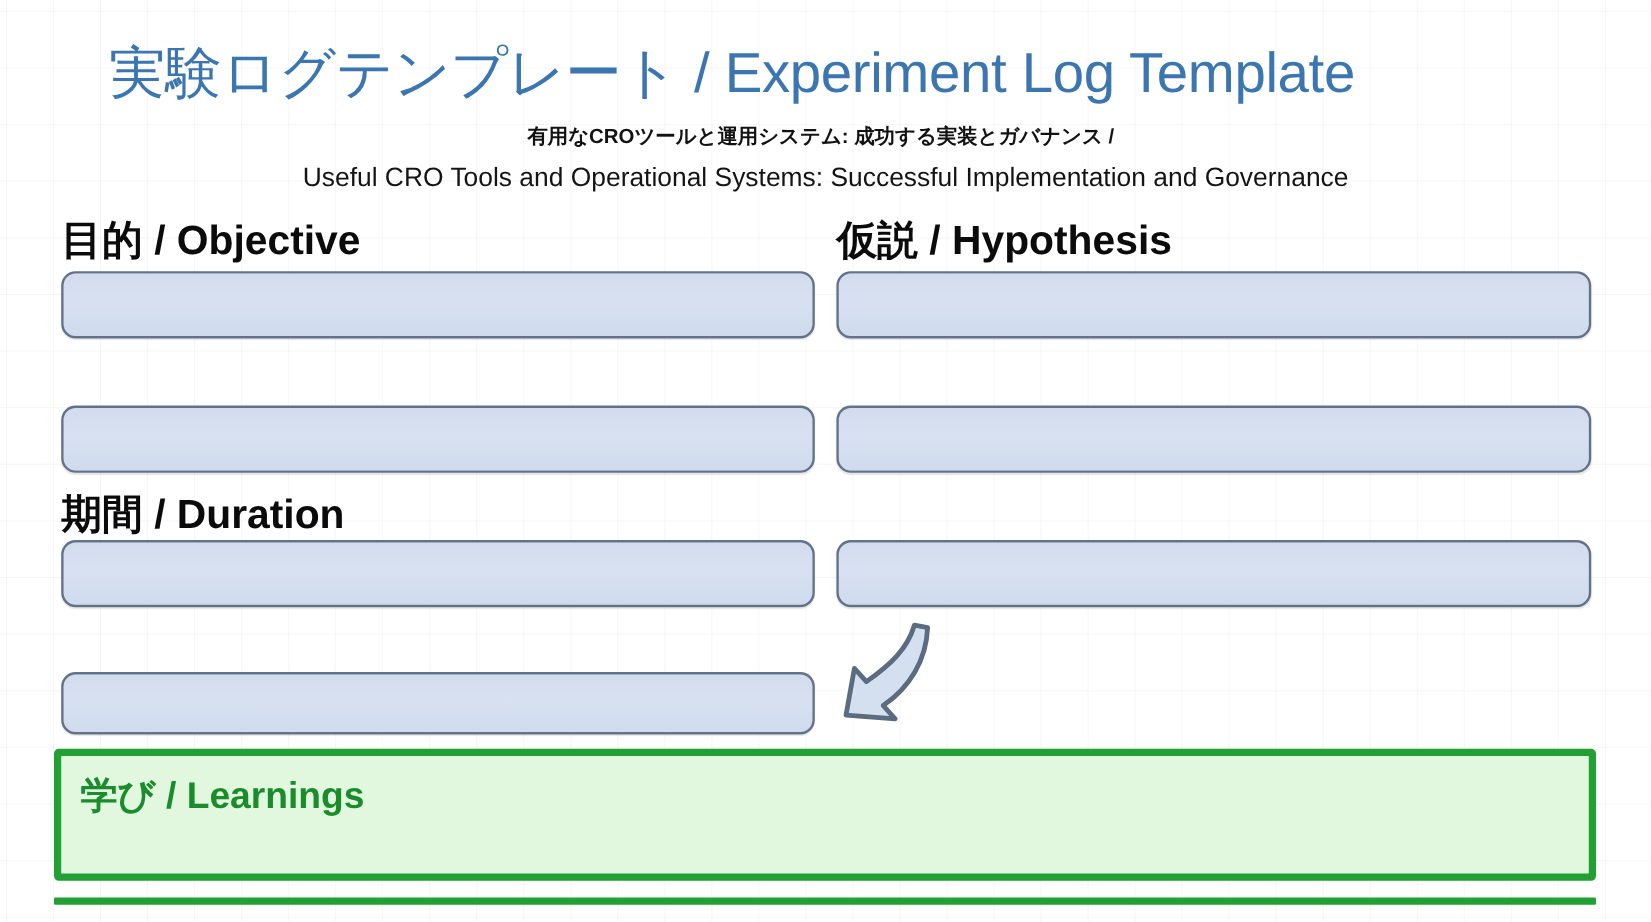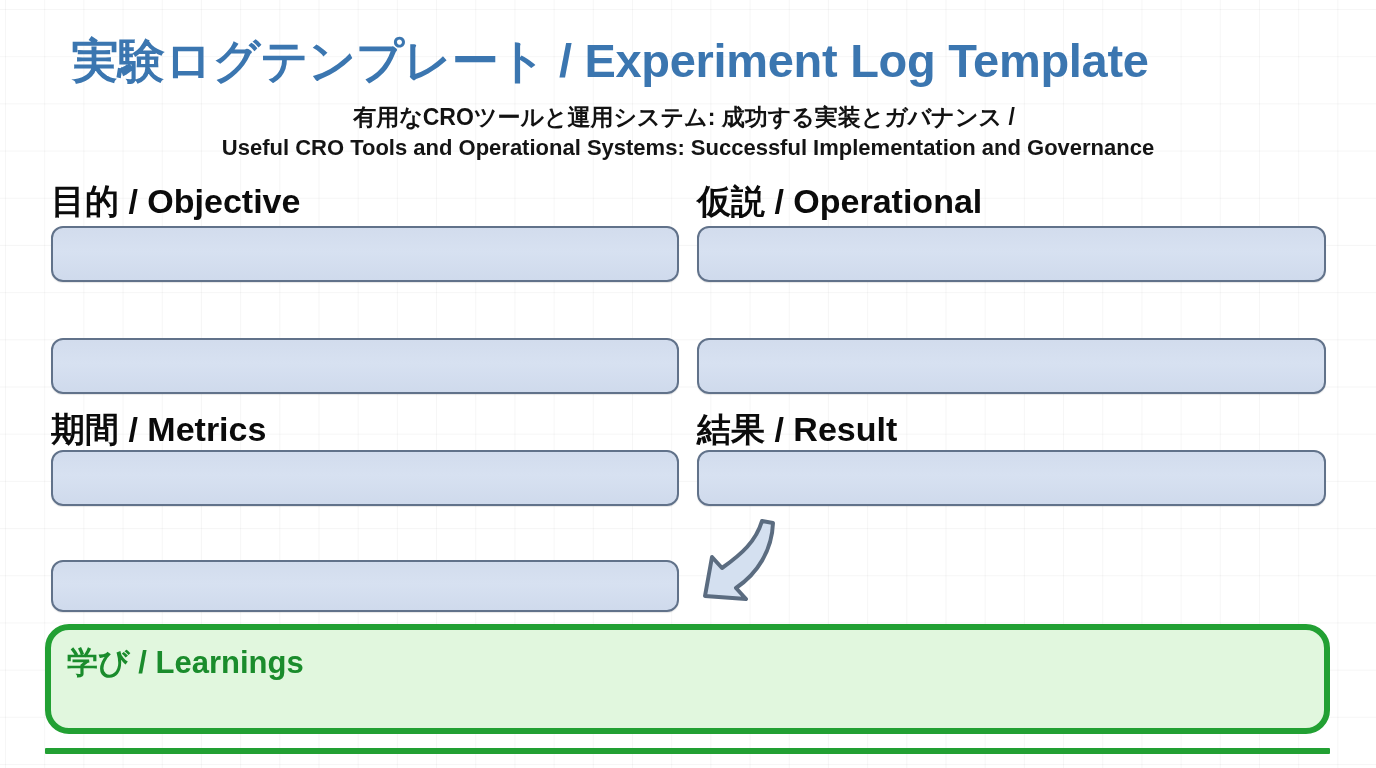--- a/index.html
+++ b/index.html
@@ -37,46 +37,46 @@
   }
 
   
   .title {
     position: absolute;
     left: 0;
     top: 36px;
     width: 1220px;
     text-align: center;
     font-size: 47px;
-    font-weight: bold;
+    font-weight: normal;
     color: #3b76b0;
     letter-spacing: -0.3px;
     white-space: nowrap;
     line-height: 1.05;
   }
   .subtitle-1 {
     position: absolute;
     left: 0;
     top: 104px;
     width: 1368px;
     text-align: center;
-    font-size: 23px;
+    font-size: 17px;
     font-weight: bold;
     color: #121212;
     white-space: nowrap;
     line-height: 1.15;
   }
   .subtitle-2 {
     position: absolute;
     left: 0;
     top: 135px;
     width: 1376px;
     text-align: center;
     font-size: 22px;
-    font-weight: bold;
+    font-weight: normal;
     color: #141414;
     white-space: nowrap;
     line-height: 1.15;
   }
 
   
   .field-label {
     position: absolute;
     font-size: 34px;
     font-weight: bold;
@@ -119,21 +119,21 @@
   
   .learnings-box {
     position: absolute;
     left: 45px;
     top: 624px;
     width: 1285px;
     height: 110px;
     box-sizing: border-box;
     background-color: #e1f7de;
     border: 6px solid #22a033;
-    border-radius: 24px;
+    border-radius: 4px;
   }
   .learnings-label {
     position: absolute;
     left: 16px;
     top: 16px;
     font-size: 31px;
     font-weight: bold;
     color: #1a8c2c;
     white-space: nowrap;
     line-height: 1.1;
@@ -161,31 +161,30 @@
 
   <div class="subtitle-1">有用なCROツールと運用システム: 成功する実装とガバナンス /</div>
 
   <div class="subtitle-2">Useful CRO Tools and Operational Systems: Successful Implementation and Governance</div>
 
   <div class="field-label col-left lbl-r1">目的 / Objective</div>
   <div class="input-box col-left box-r1"></div>
 
   <div class="input-box col-left box-r2"></div>
 
-  <div class="field-label col-left lbl-r3">期間 / Metrics</div>
+  <div class="field-label col-left lbl-r3">期間 / Duration</div>
   <div class="input-box col-left box-r3"></div>
 
   <div class="input-box col-left box-r4"></div>
 
-  <div class="field-label col-right lbl-r1">仮説 / Operational</div>
+  <div class="field-label col-right lbl-r1">仮説 / Hypothesis</div>
   <div class="input-box col-right box-r1"></div>
 
   <div class="input-box col-right box-r2"></div>
 
-  <div class="field-label col-right lbl-r3">結果 / Result</div>
   <div class="input-box col-right box-r3"></div>
 
   <div class="arrow-wrap">
     <svg width="88" height="96" viewBox="0 0 88 96">
       <path d="M 81 7
                C 80 34, 66 57, 44 72
                L 54 83
                L 13 80
                L 20 41
                L 30 52

